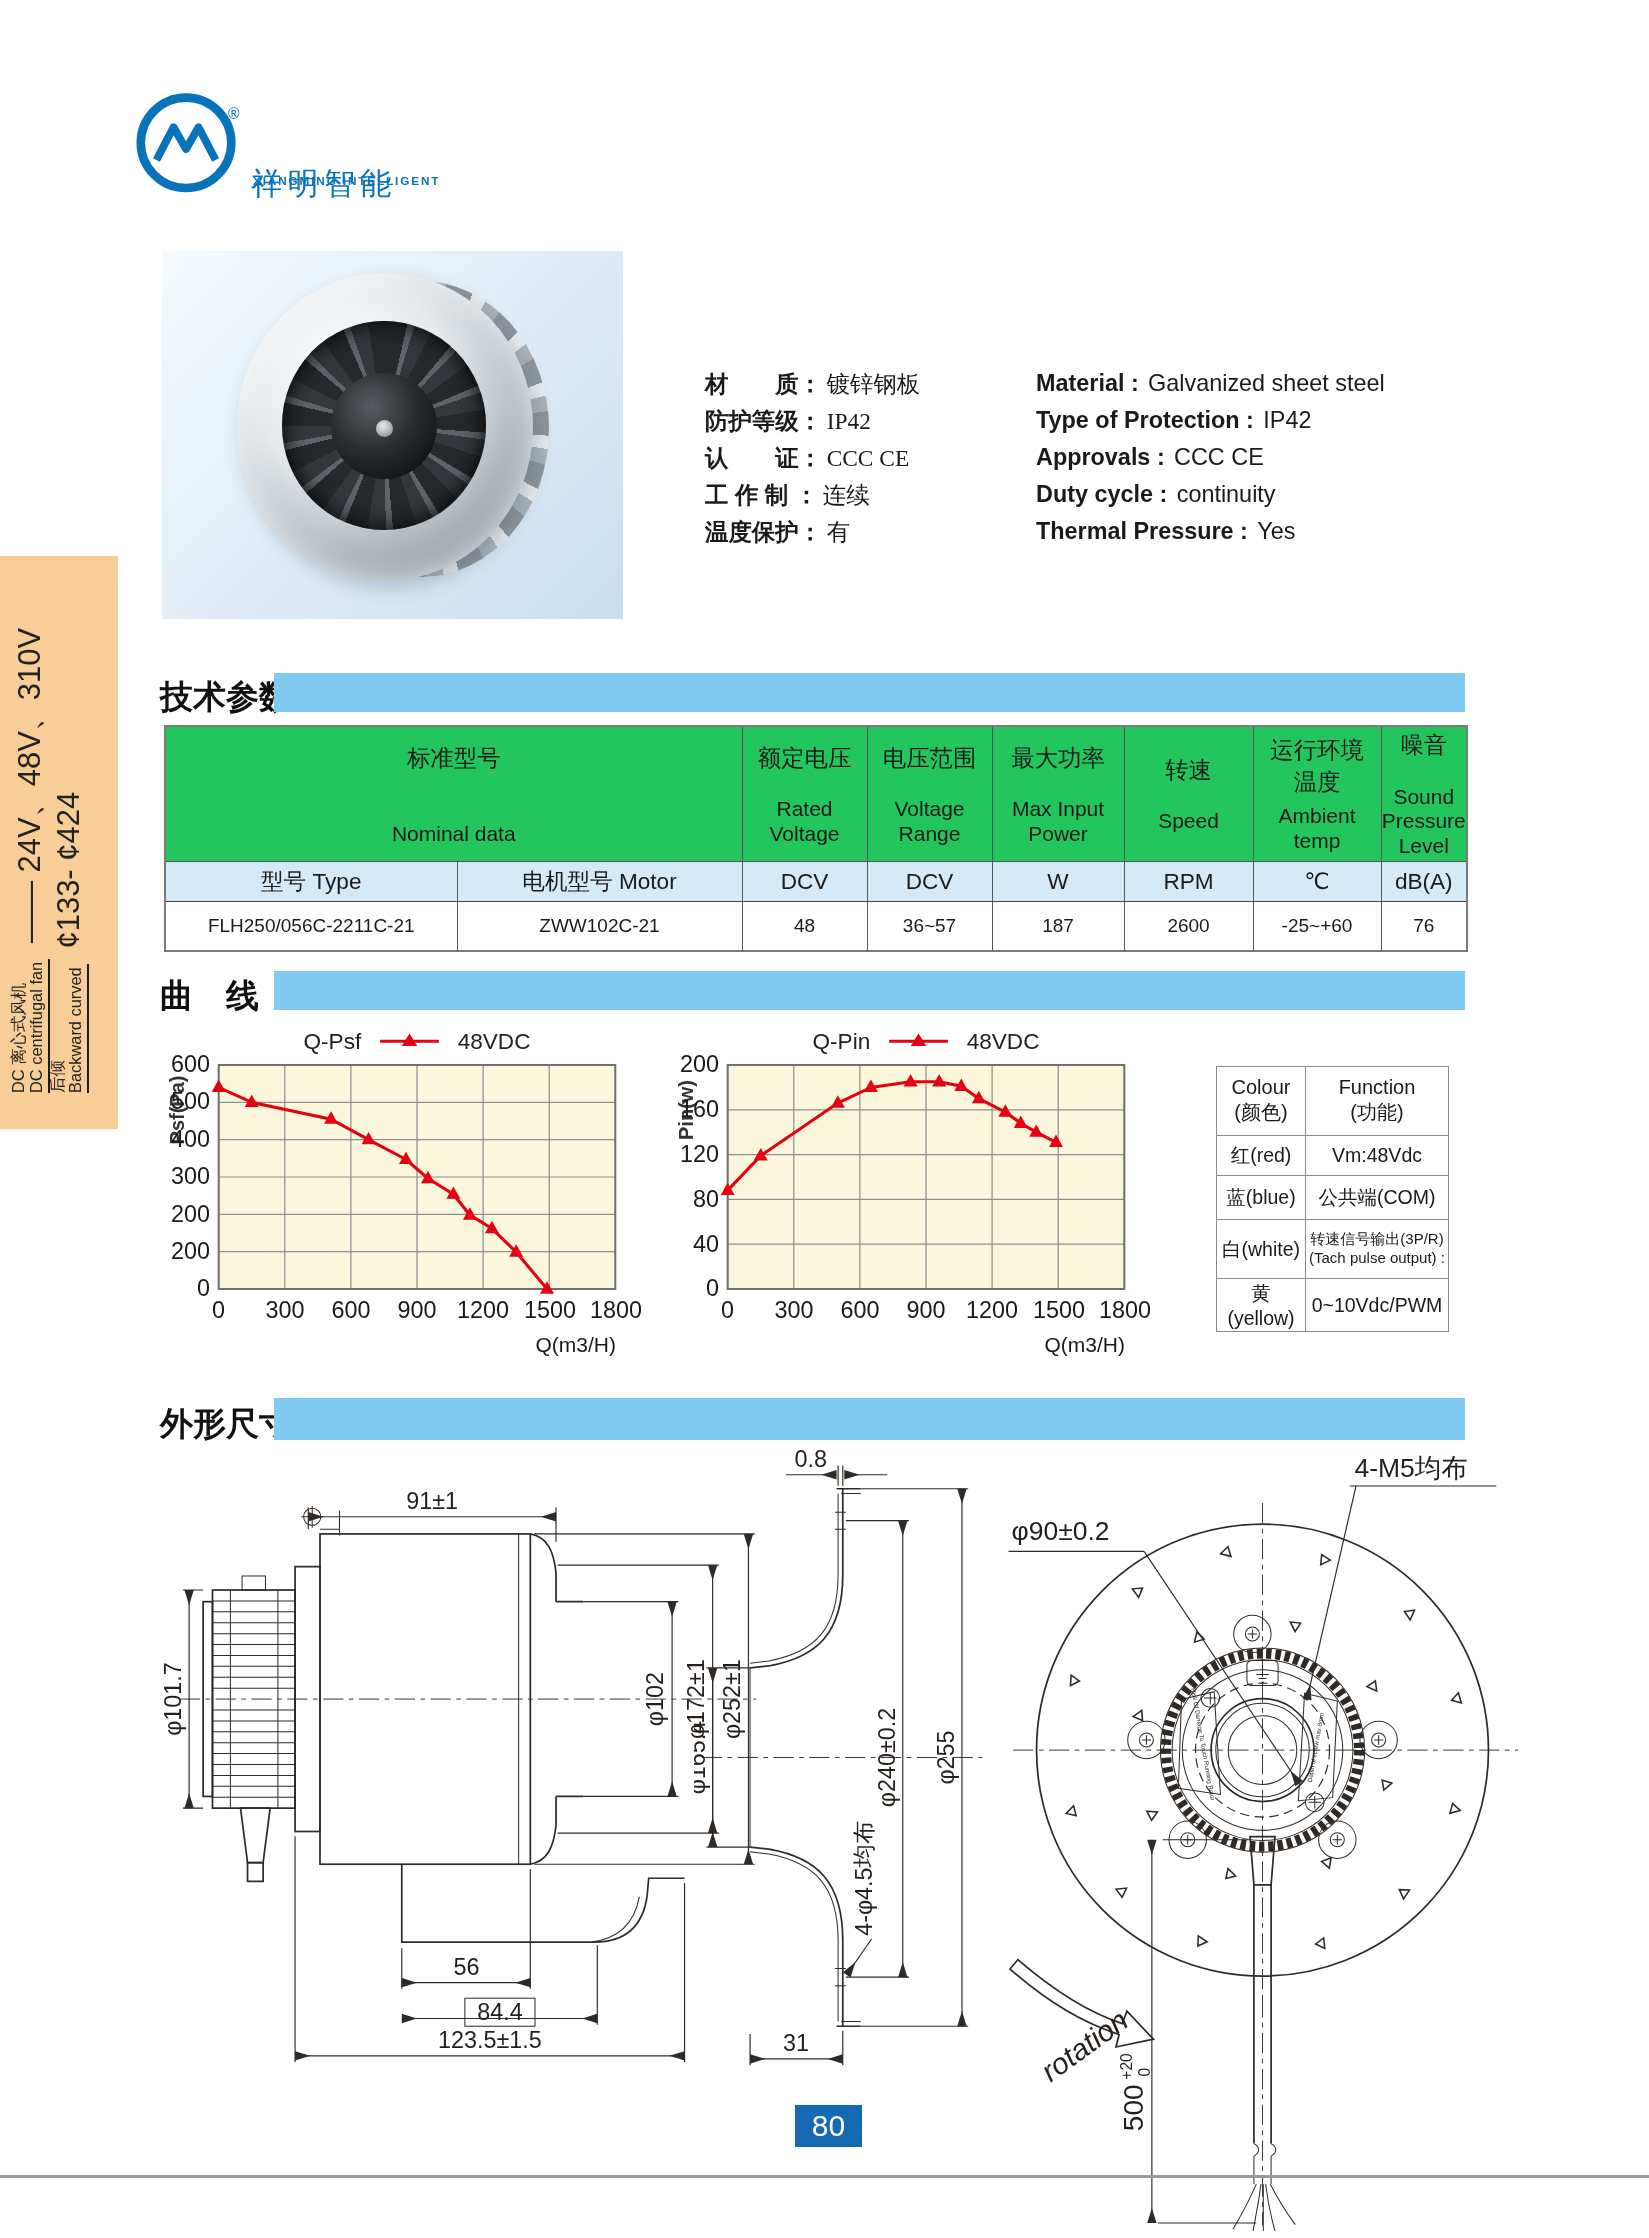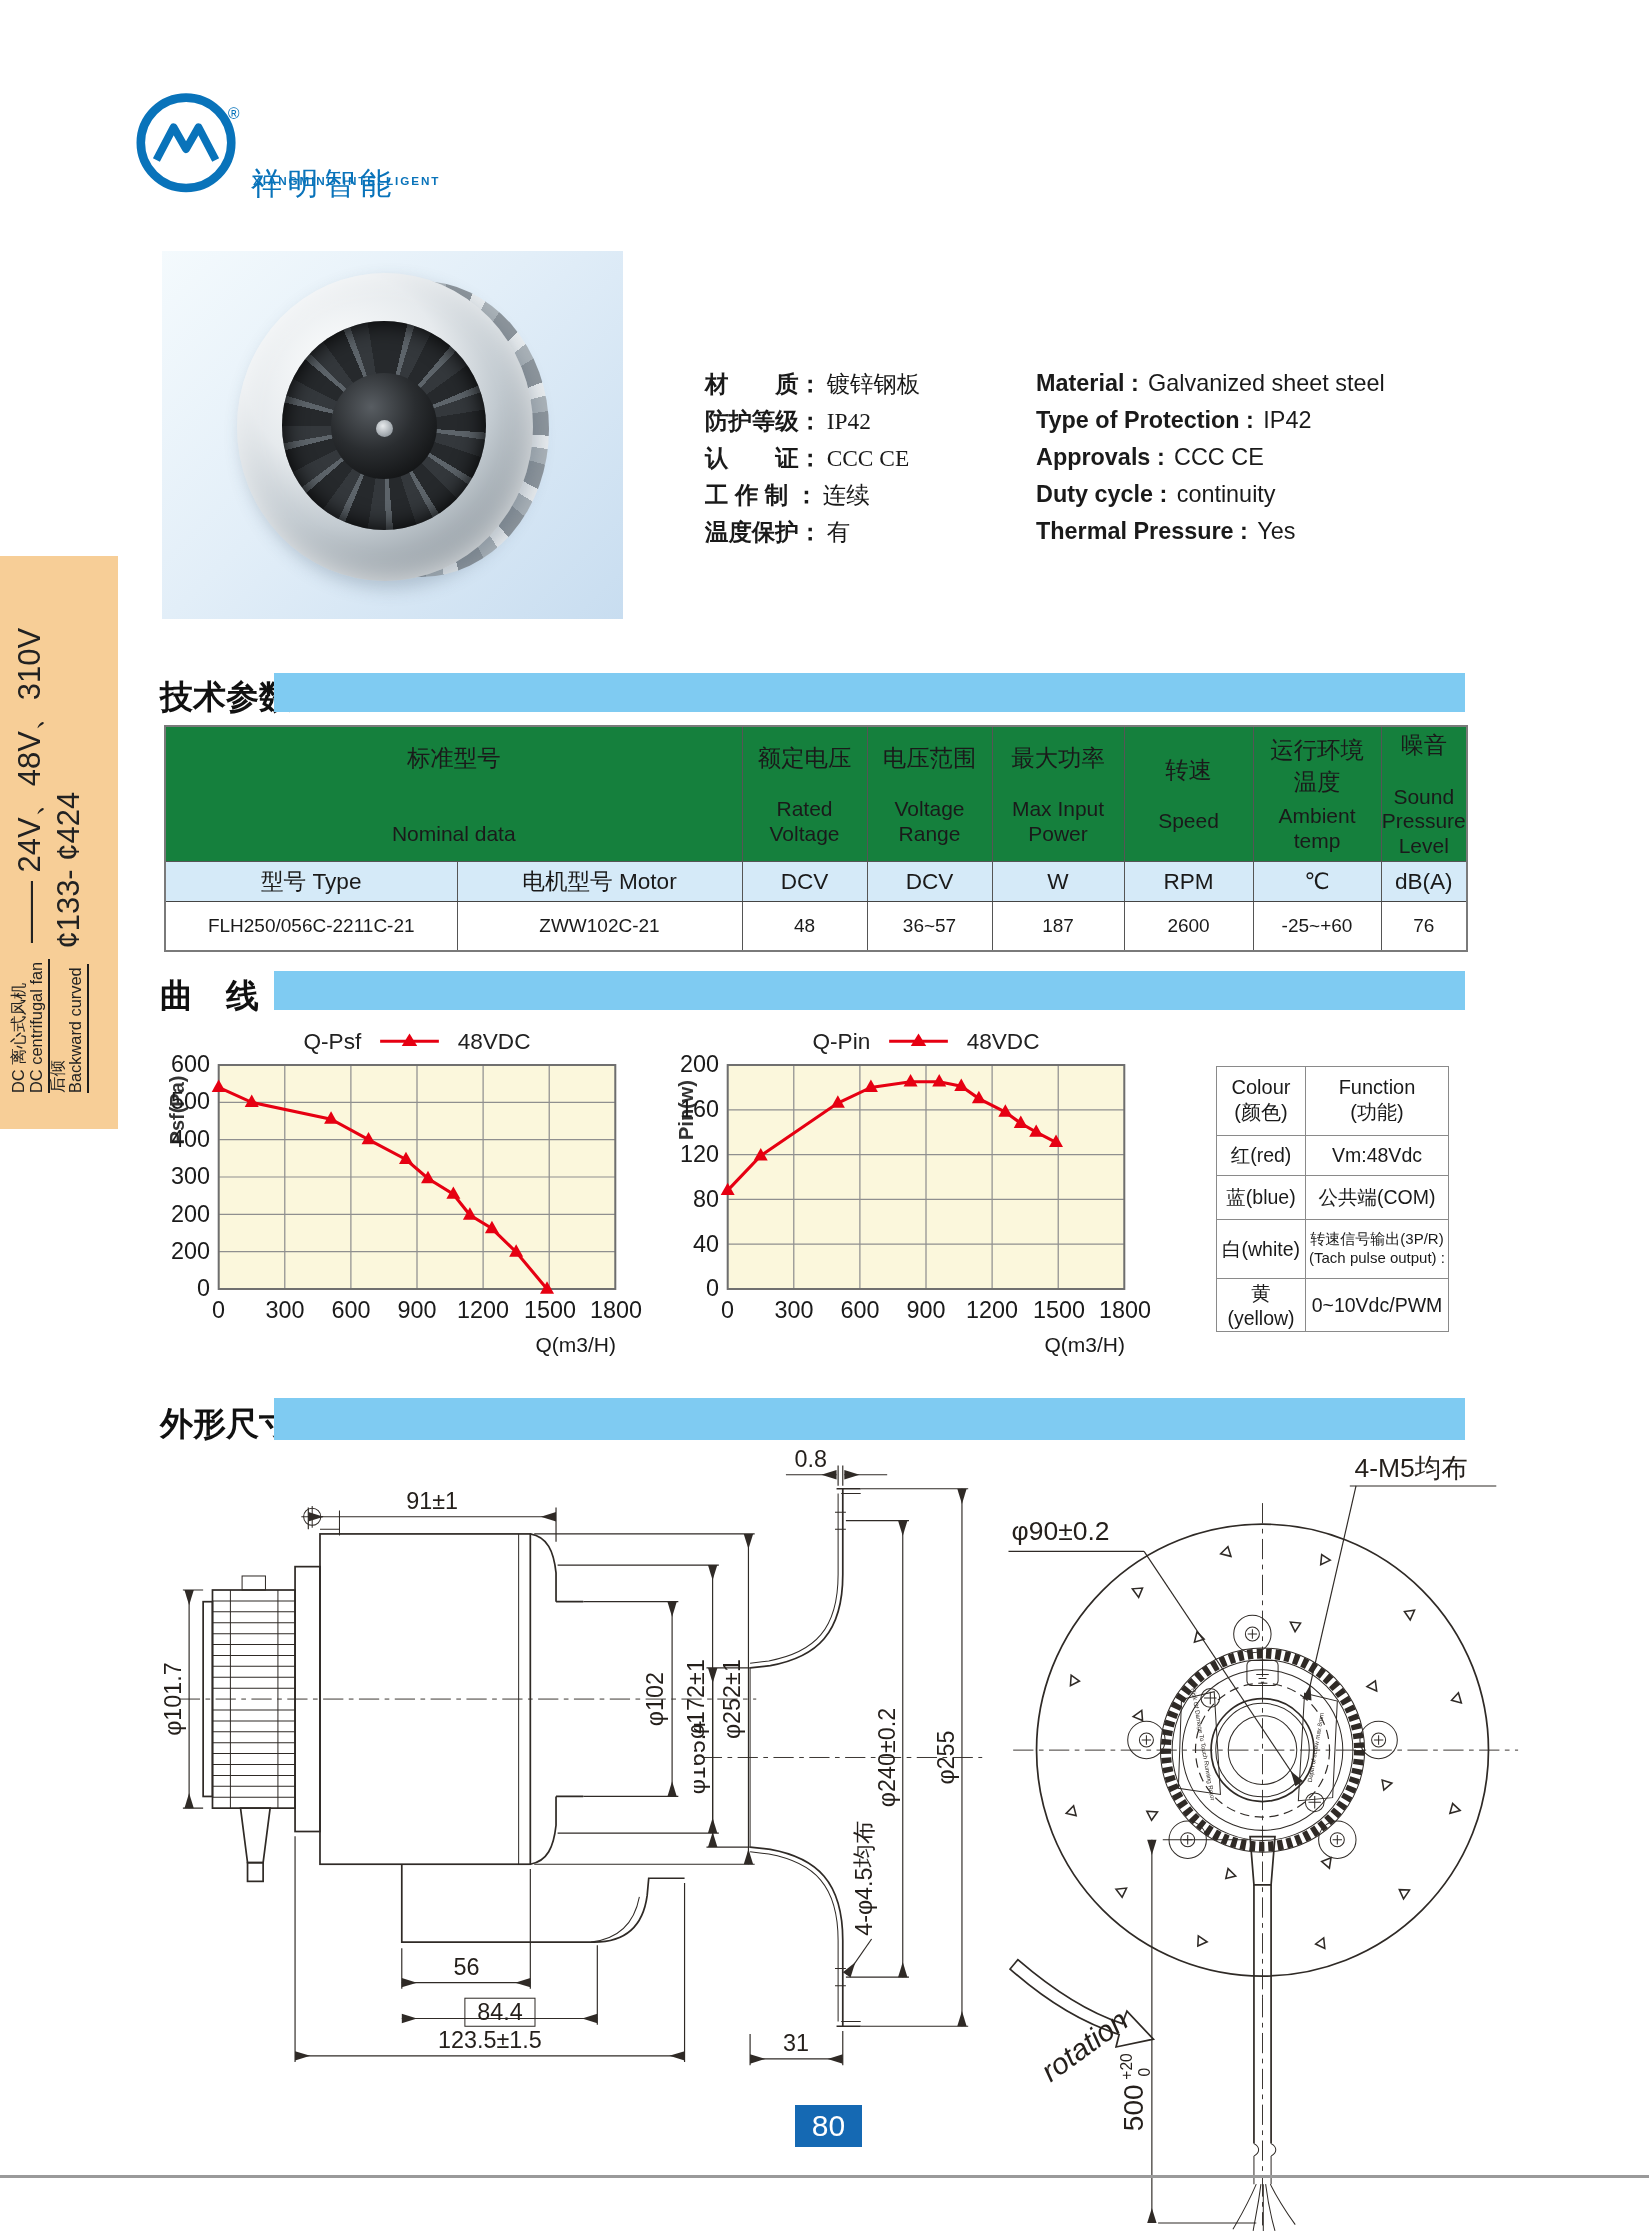--- a/index.html
+++ b/index.html
@@ -47,21 +47,21 @@
   .spec-cn .vl{margin-left:4.7px;font-family:Liberation Serif, serif;}
 
   
   .sec-title{font-size:33px;font-weight:bold;color:#111;}
   .sec-bar{background:#7fcbf2;}
 
   
   #ttable{left:164px;top:725px;width:1302px;border-collapse:collapse;table-layout:fixed;
           border:2.3px solid #7a7a7a;font-size:22.6px;text-align:center;}
   #ttable td{border:1.2px solid #555;padding:0;}
-  #ttable .h1 td{height:134px;background:#15803d;vertical-align:middle;}
+  #ttable .h1 td{height:134px;background:#22c55e;vertical-align:middle;}
   #ttable .h1 .cn{font-size:23.4px;margin-bottom:23.4px;}
   #ttable .h1 td.grp .cn{margin-bottom:48px;}
   #ttable .h1 .en{font-size:21px;line-height:1.18;}
   #ttable .h2 td{height:39px;background:#d5eaf8;border-bottom:1.9px solid #444;font-size:22.6px;}
   #ttable .dr td{height:48px;background:#fff;font-size:19px;}
   .prel{white-space:pre-line;}
 
   
   .chart{width:483px;height:327px;}
   .chart .legend{position:absolute;left:58px;top:3.1px;width:398px;display:flex;justify-content:center;

